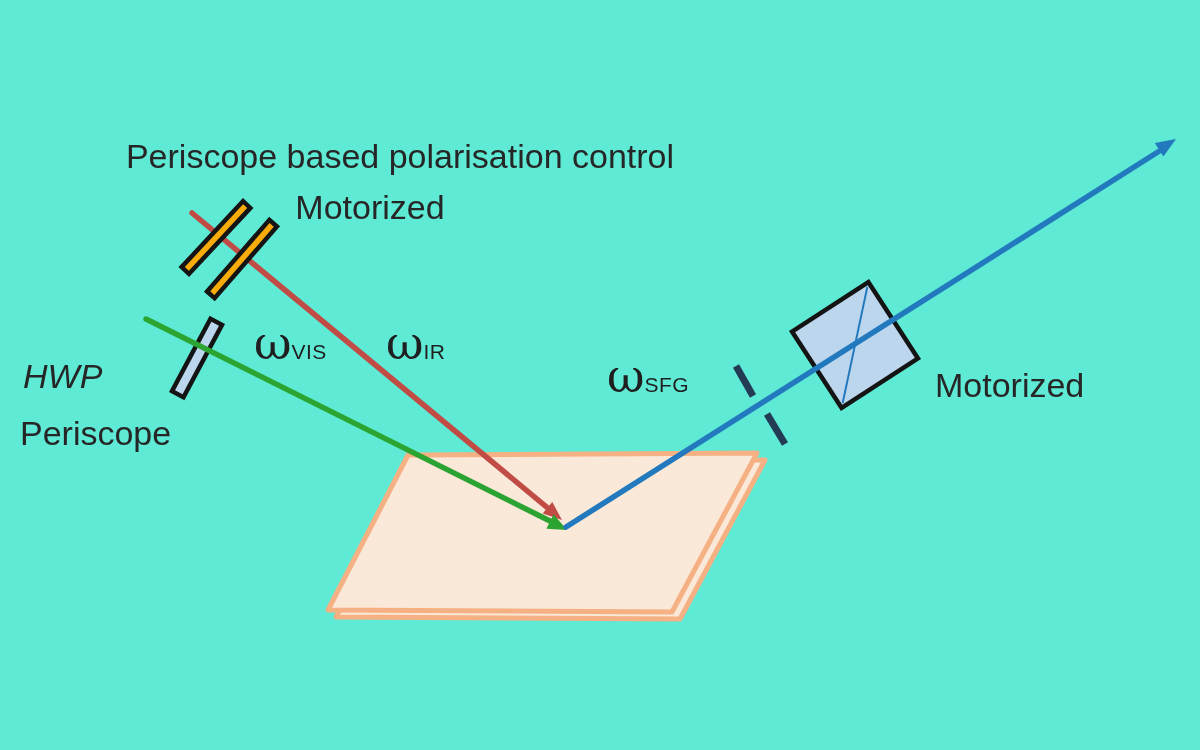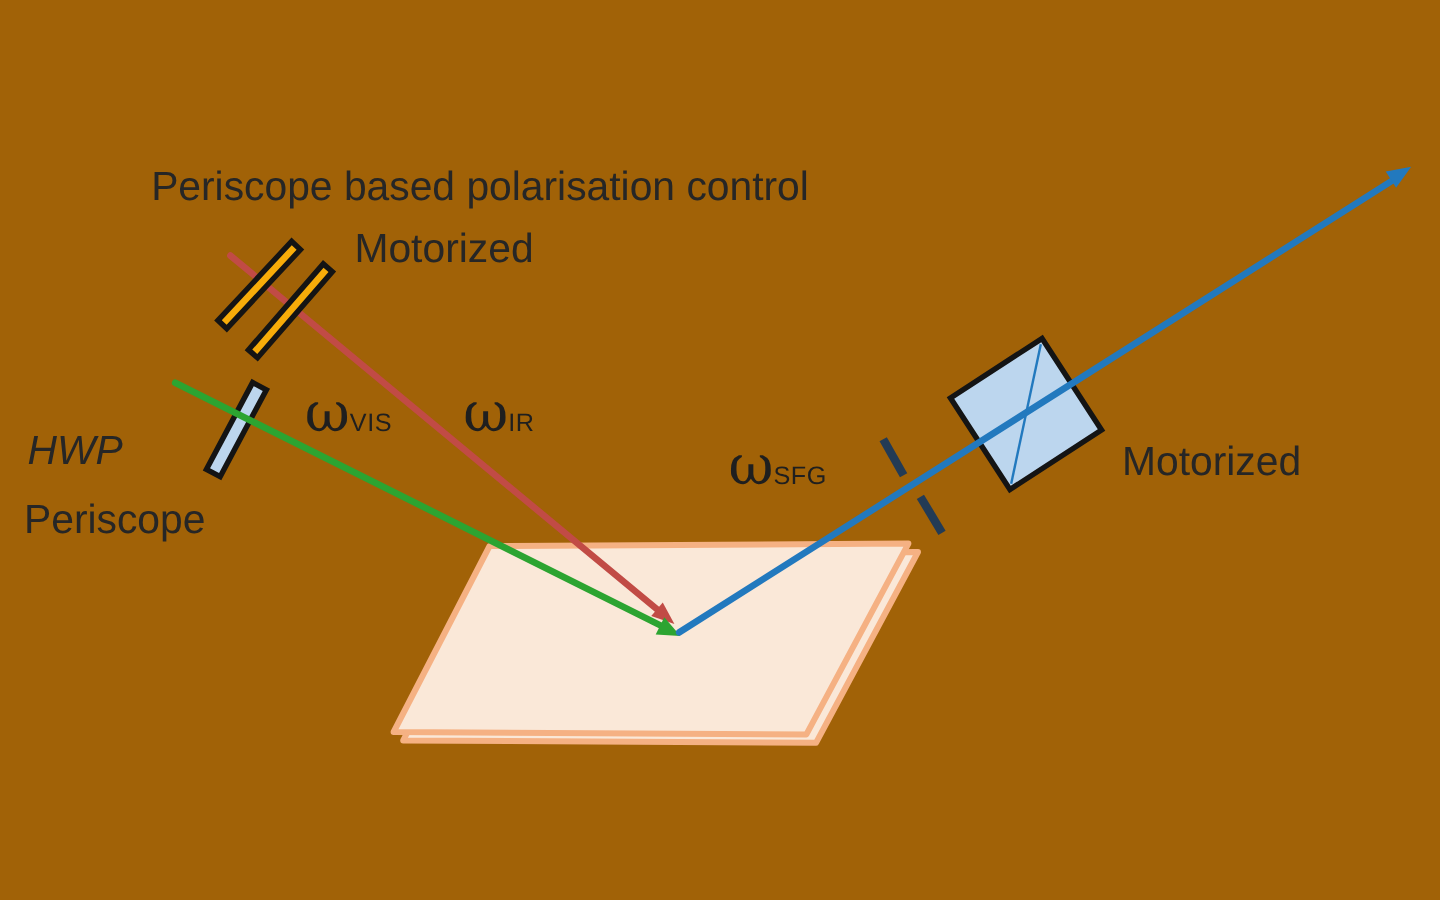--- a/index.html
+++ b/index.html
@@ -8,21 +8,21 @@
     width: 1200px;
     height: 750px;
     background: #ffffff;
     overflow: hidden;
     font-family: "Liberation Sans", sans-serif;
   }
   #stage {
     position: relative;
     width: 1200px;
     height: 750px;
-    background: #a16207;
+    background: #5eead4;
   }
   #diagram-svg {
     position: absolute;
     left: 0;
     top: 0;
   }
   .label {
     position: absolute;
     color: #262626;
     font-size: 34px;
@@ -93,17 +93,17 @@
   <div class="label" style="left:935px; top:365px;">Motorized</div>
 
   <div class="omega-label" style="left:254px; top:320px;">
     <span class="omega">ω</span><span class="osub">VIS</span>
   </div>
 
   <div class="omega-label" style="left:386px; top:320px;">
     <span class="omega">ω</span><span class="osub">IR</span>
   </div>
 
-  <div class="omega-label" style="left:607px; top:364px;text-align:right;">
+  <div class="omega-label" style="left:607px; top:353px;text-align:right;">
     <span class="omega">ω</span><span class="osub">SFG</span>
   </div>
 
 </div>
 
 </body></html>

